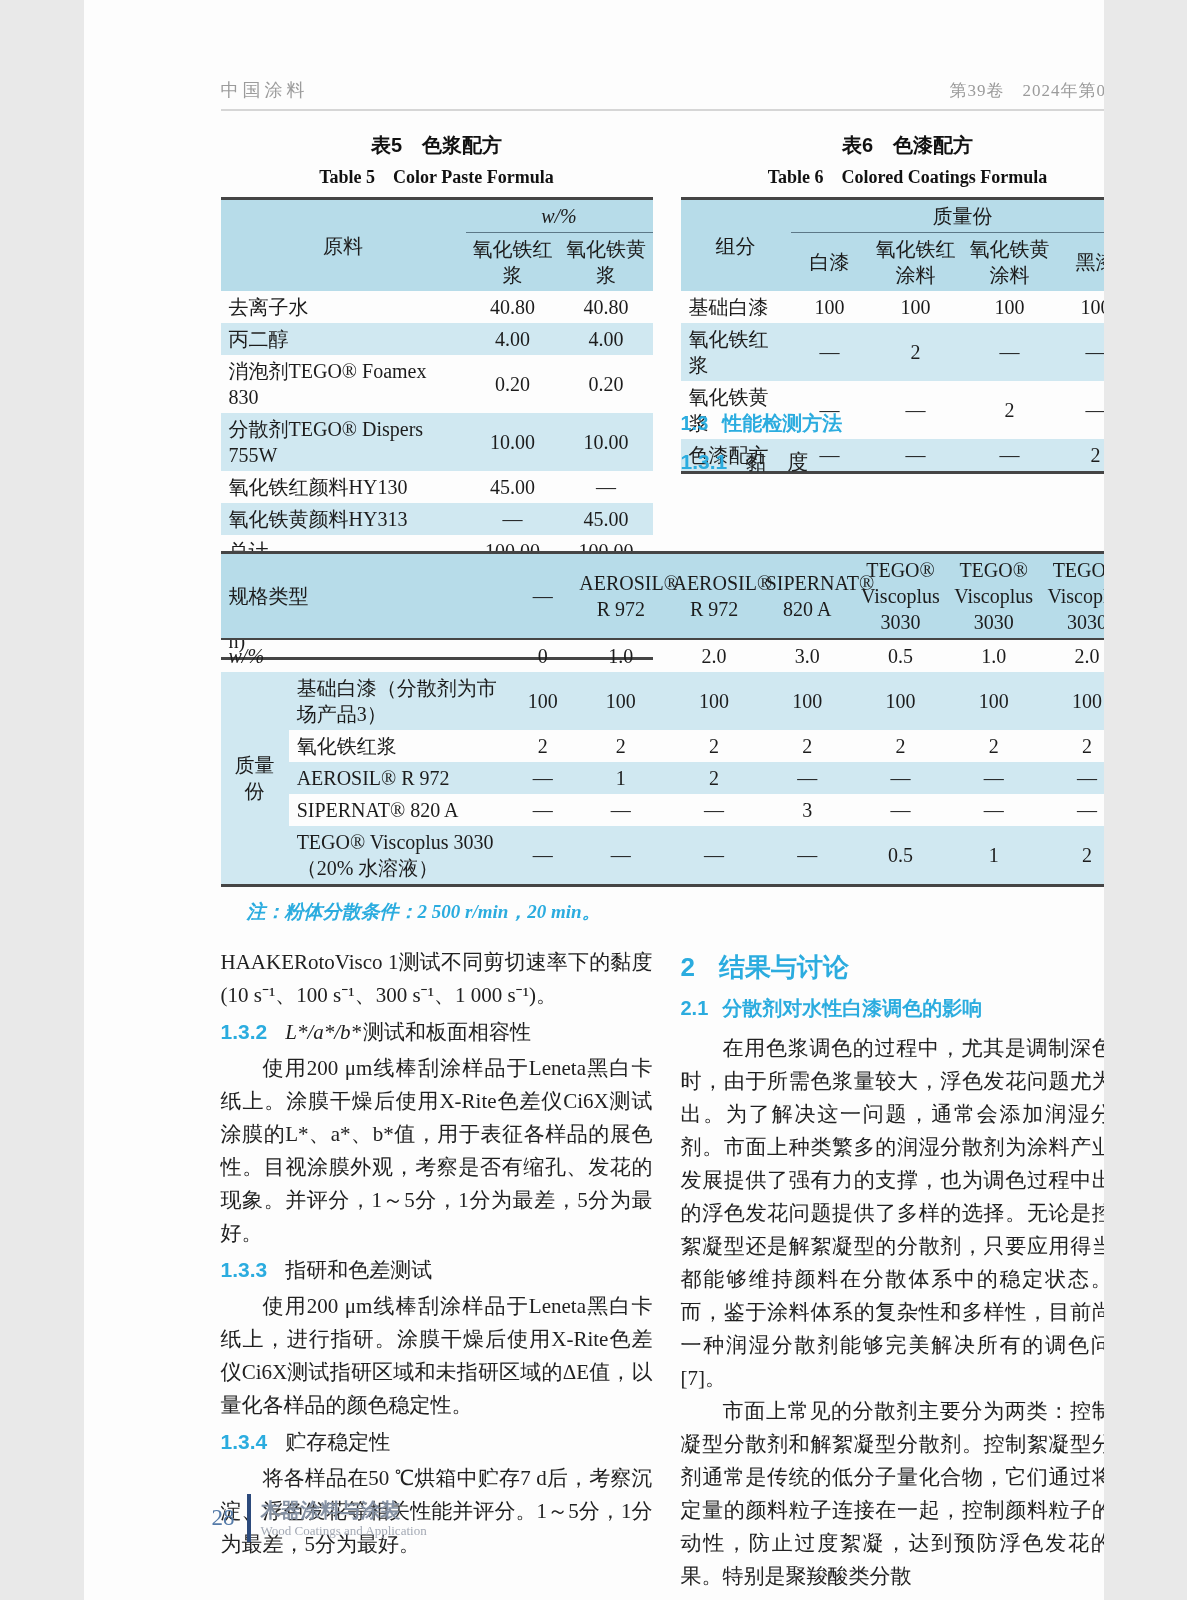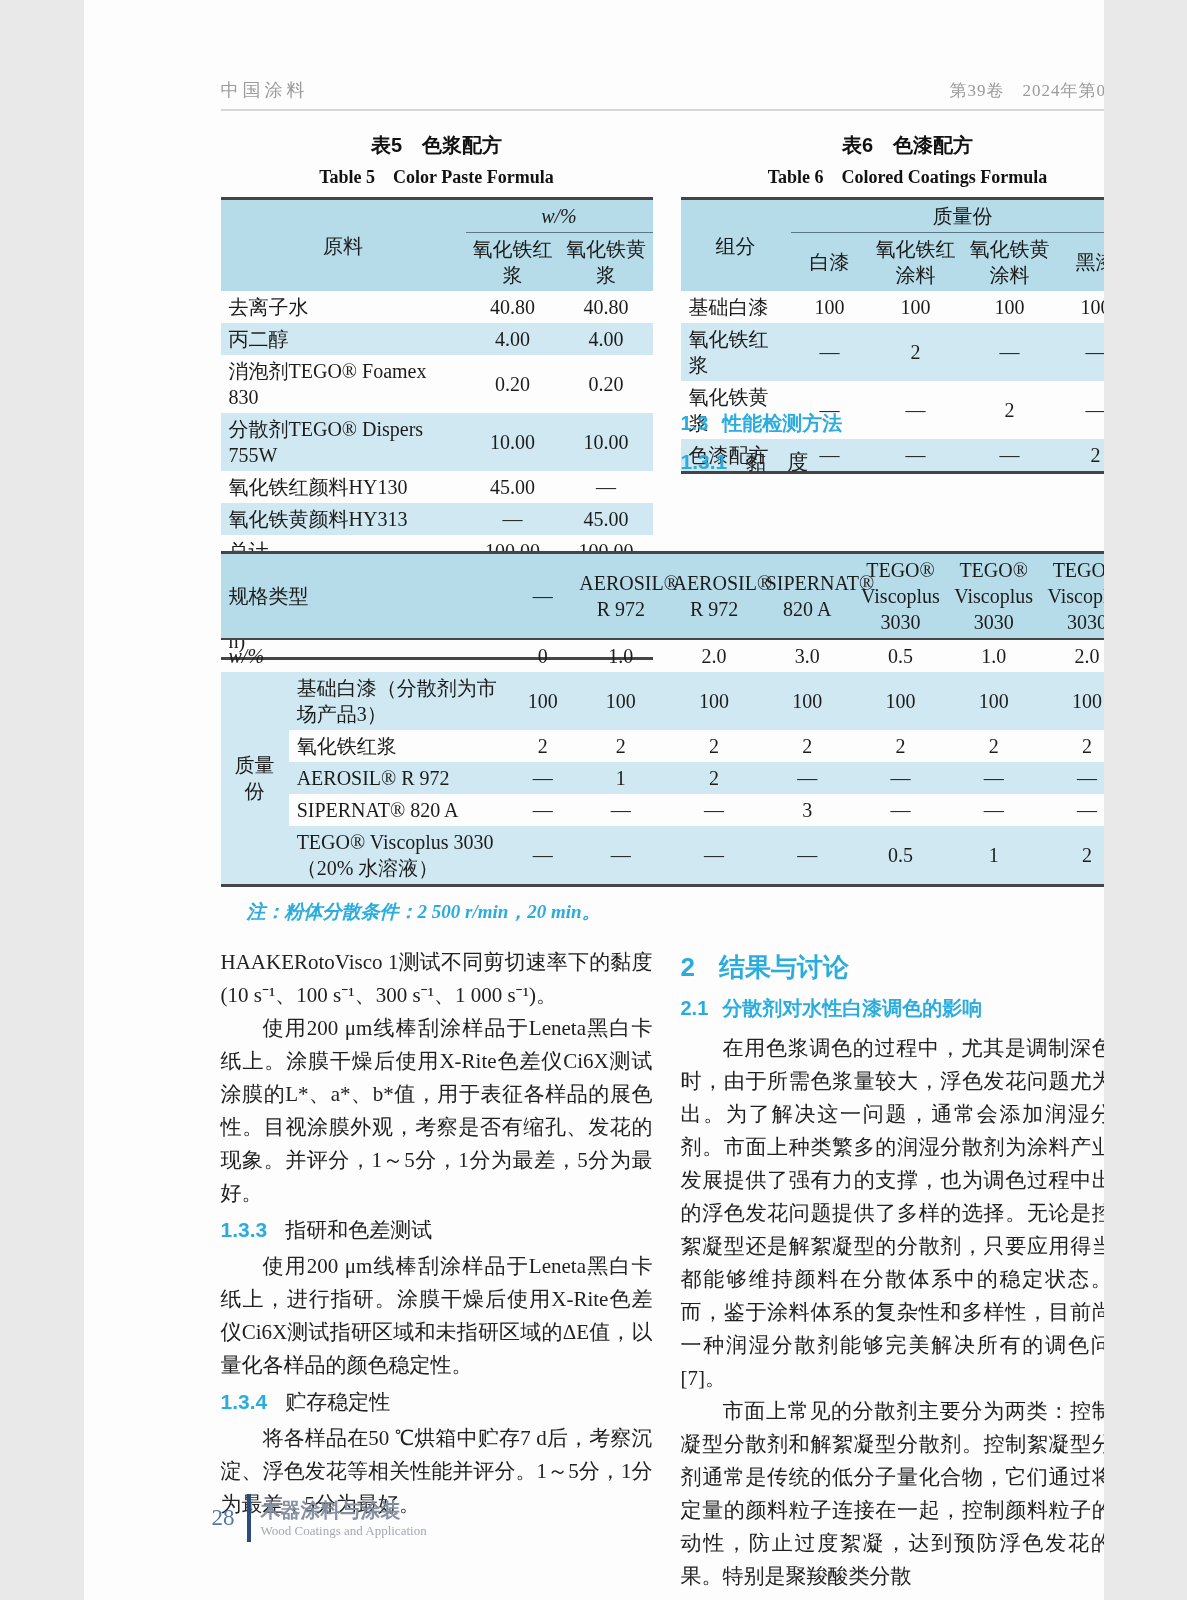--- a/index.html
+++ b/index.html
@@ -293,20 +293,23 @@
           <td>1</td>
           <td>2</td>
         </tr>
       </tbody>
     </table>
     <div class="note-line">注：粉体分散条件：2 500 r/min，20 min。</div>
   </div>
 
   <div class="block-left-text">
     <p class="para">HAAKERotoVisco 1测试不同剪切速率下的黏度(10 s⁻¹、100 s⁻¹、300 s⁻¹、1 000 s⁻¹)。</p>
+    <div class="h-sub">
+      <span class="num">1.3.2</span><span class="formula">L*/a*/b*</span><span>测试和板面相容性</span>
+    </div>
     <p class="para indent">使用200 μm线棒刮涂样品于Leneta黑白卡纸上。涂膜干燥后使用X-Rite色差仪Ci6X测试涂膜的L*、a*、b*值，用于表征各样品的展色性。目视涂膜外观，考察是否有缩孔、发花的现象。并评分，1～5分，1分为最差，5分为最好。</p>
     <div class="h-sub">
       <span class="num">1.3.3</span><span>指研和色差测试</span>
     </div>
     <p class="para indent">使用200 μm线棒刮涂样品于Leneta黑白卡纸上，进行指研。涂膜干燥后使用X-Rite色差仪Ci6X测试指研区域和未指研区域的ΔE值，以量化各样品的颜色稳定性。</p>
     <div class="h-sub">
       <span class="num">1.3.4</span><span>贮存稳定性</span>
     </div>
     <p class="para indent">将各样品在50 ℃烘箱中贮存7 d后，考察沉淀、浮色发花等相关性能并评分。1～5分，1分为最差，5分为最好。</p>
   </div>

